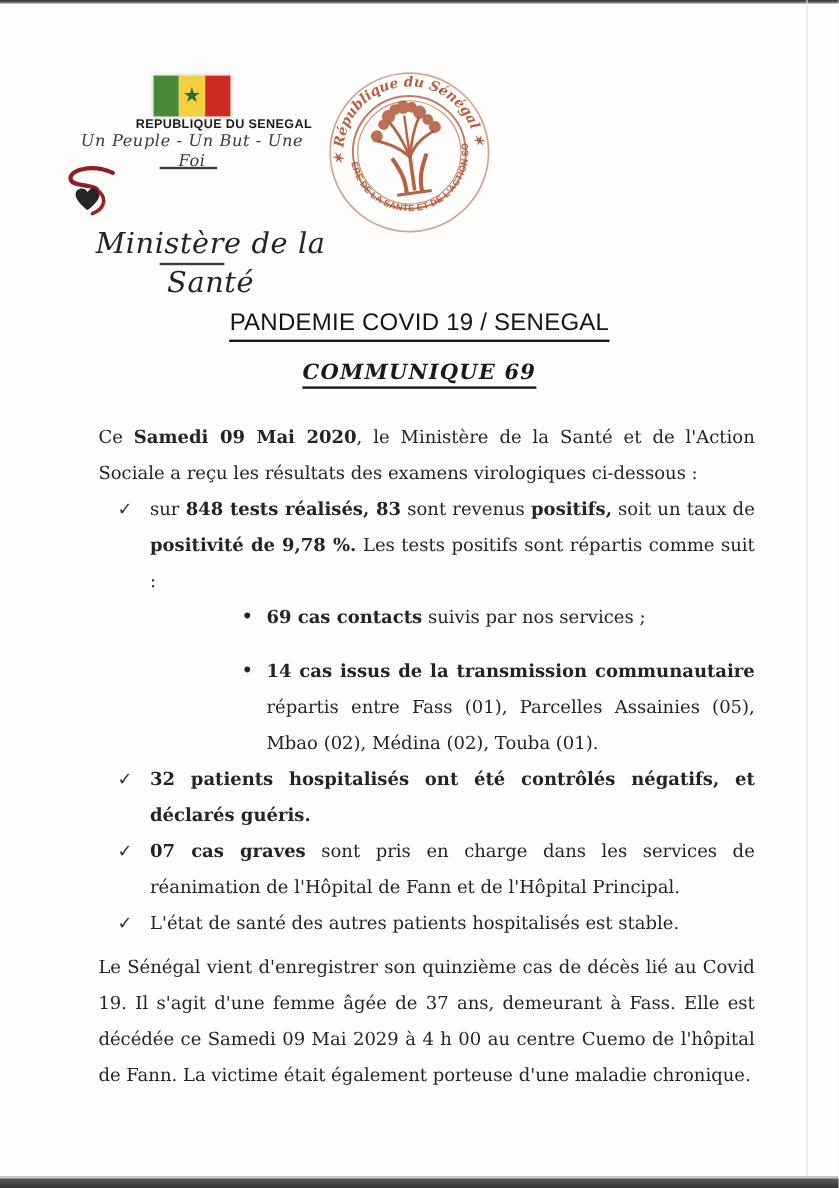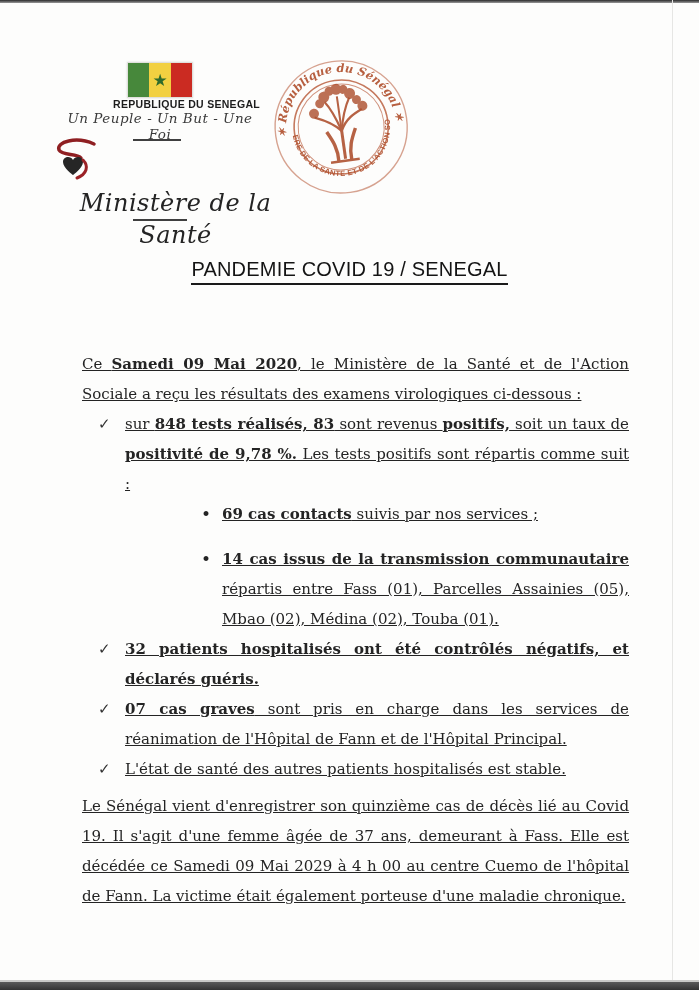--- a/index.html
+++ b/index.html
@@ -55,21 +55,21 @@
     font-weight:normal; font-size:20px; color:#141414; letter-spacing:.2px;
     border-bottom:2.5px solid #1a1a1a; padding-bottom:2px; }
   .subtitle-wrap { position:absolute; left:0; right:0; top:301px; text-align:center; }
   .doc-subtitle { display:inline-block; font-weight:bold; font-style:italic;
     font-size:17.5px; color:#1a1a1a; letter-spacing:1px;
     border-bottom:2px solid #1a1a1a; padding-bottom:1px; }
 
   
   .body-blocks { position:absolute; left:82px; top:349px; width:547px;
     font-size:15px; line-height:30px; text-align:justify; color:#242424; }
-  .block { position:relative;text-decoration:underline; }
+  .block { position:relative; }
   .block .marker { position:absolute; font-weight:normal; }
   .block.check { padding-left:43px; }
   .block.check .marker { left:16px; color:#333; }
   .block.bullet { padding-left:140px; }
   .block.bullet .marker { left:119px; font-size:17px; }
   .block.bullet + .block.bullet { margin-top:15px; }
   .block.check + .block.paragraph { margin-top:7px; }
   .b { font-weight:bold; }
 </style>
 </head>
@@ -137,20 +137,23 @@
       <circle cx="83" cy="40" r="5.5"></circle>
         <circle cx="89" cy="47" r="4.5"></circle>
       <circle cx="94" cy="54" r="5"></circle>
     </g>
   </svg>
 
 
   <div class="title-wrap">
     <span class="doc-title">PANDEMIE COVID 19 / SENEGAL</span>
   </div>
+  <div class="subtitle-wrap">
+    <span class="doc-subtitle">COMMUNIQUE 69</span>
+  </div>
 
   <div class="body-blocks">
       <div class="block paragraph"><span>Ce </span><span class="b">Samedi 09 Mai 2020</span><span>, le Ministère de la Santé et de l'Action Sociale a reçu les résultats des examens virologiques ci-dessous :</span></div>
       <div class="block check"><span class="marker">✓</span><span>sur </span><span class="b">848 tests réalisés, 83</span><span> sont revenus </span><span class="b">positifs,</span><span> soit un taux de </span><span class="b">positivité de 9,78 %.</span><span> Les tests positifs sont répartis comme suit :</span></div>
       <div class="block bullet"><span class="marker">•</span><span class="b">69 cas contacts</span><span> suivis par nos services ;</span></div>
       <div class="block bullet"><span class="marker">•</span><span class="b">14 cas issus de la transmission communautaire</span><span> répartis entre Fass (01), Parcelles Assainies (05), Mbao (02), Médina (02), Touba (01).</span></div>
       <div class="block check"><span class="marker">✓</span><span class="b">32 patients hospitalisés ont été contrôlés négatifs, et déclarés guéris.</span></div>
       <div class="block check"><span class="marker">✓</span><span class="b">07 cas graves</span><span> sont pris en charge dans les services de réanimation de l'Hôpital de Fann et de l'Hôpital Principal.</span></div>
       <div class="block check"><span class="marker">✓</span><span>L'état de santé des autres patients hospitalisés est stable.</span></div>
       <div class="block paragraph"><span>Le Sénégal vient d'enregistrer son quinzième cas de décès lié au Covid 19. Il s'agit d'une femme âgée de 37 ans, demeurant à Fass. Elle est décédée ce Samedi 09 Mai 2029 à 4 h 00 au centre Cuemo de l'hôpital de Fann. La victime était également porteuse d'une maladie chronique.</span></div>

